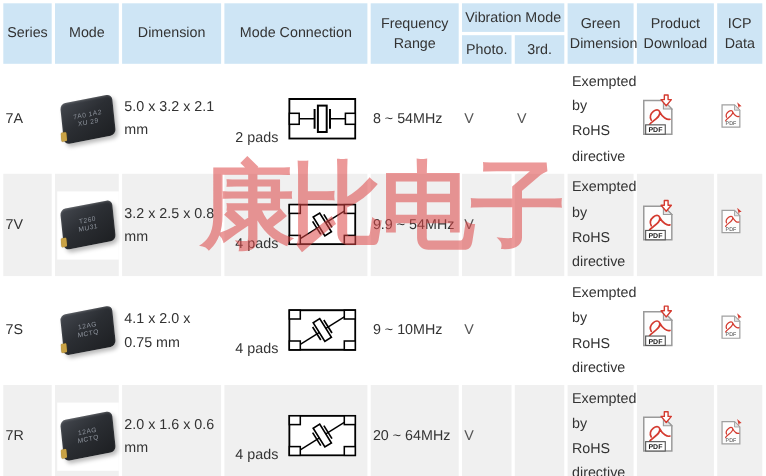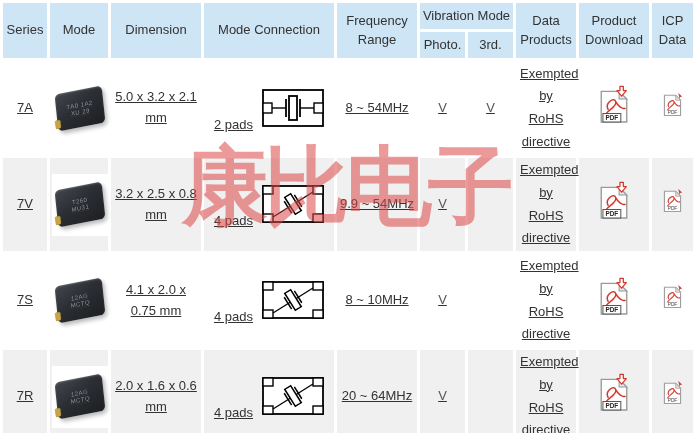--- a/index.html
+++ b/index.html
@@ -10,22 +10,22 @@
   table.products {
     border-collapse:separate; border-spacing:3px;
     width:696px; table-layout:fixed; background:#fff;
   }
   th {
     background:#cee5f5; font-weight:normal; font-size:13px; color:#333;
     text-align:center; vertical-align:middle; padding:1px 2px; line-height:1.45;
   }
   th.nowrap { white-space:nowrap;margin-left:44px; }
   td {
-    background:#fff; font-size:13px; text-align:center; vertical-align:middle;
-    padding:1px 2px; line-height:1.6;text-decoration:underline;
+    background:#fff; font-size:13px; text-align:left; vertical-align:middle;
+    padding:1px 2px; line-height:1.6;
   }
   tr.alt td { background:#f0f0f0; }
   tr.hdr1 { height:26px; } tr.hdr2 { height:26px; }
   tr.r0 { height:94px; } tr.r1 { height:92px; } tr.r2 { height:92px; } tr.r3 { height:82px; }
 
   .photo-box { width:56px; height:62px; background:#fff; margin:0 auto;
     display:flex; align-items:center; justify-content:center; }
   .chip {
     width:48px; height:37px; position:relative;
     background:linear-gradient(150deg,#43474e 0%,#2b2e33 45%,#1d1f22 100%);
@@ -69,21 +69,21 @@
     <col style="width:41px">
   </colgroup>
   <thead>
     <tr class="hdr1">
       <th rowspan="2">Series</th>
       <th rowspan="2">Mode</th>
       <th rowspan="2">Dimension</th>
       <th rowspan="2">Mode Connection</th>
       <th rowspan="2">Frequency Range</th>
       <th colspan="2" class="nowrap">Vibration Mode</th>
-      <th rowspan="2">Data Products</th>
+      <th rowspan="2">Green Dimension</th>
       <th rowspan="2">Product Download</th>
       <th rowspan="2">ICP Data</th>
     </tr>
     <tr class="hdr2">
       <th>Photo.</th>
       <th>3rd.</th>
     </tr>
   </thead>
   <tbody>
 
@@ -229,21 +229,21 @@
             <rect x="51" y="29" width="10" height="8" fill="#fff" stroke="#000" stroke-width="1.4"></rect>
             <line x1="11" y1="32" x2="51" y2="7" stroke="#000" stroke-width="1.3"></line>
             <g transform="rotate(-32 31 19)">
               <line x1="25" y1="12" x2="25" y2="26" stroke="#000" stroke-width="1.5"></line>
               <rect x="27.5" y="9" width="7" height="20" fill="#fff" stroke="#000" stroke-width="1.5"></rect>
               <line x1="37" y1="12" x2="37" y2="26" stroke="#000" stroke-width="1.5"></line>
             </g>
           </svg>
         </div>
       </td>
-      <td>8 ~ 10MHz</td>
+      <td>9 ~ 10MHz</td>
       <td><span class="vmark">V</span></td>
       <td><span class="vmark"></span></td>
       <td>
           <span class="green-text">Exempted by RoHS directive</span>
         </td>
       <td>
         <span class="icon-btn">
           <svg width="34" height="40" viewBox="0 0 40 46">
             <path d="M5 7 H26 L35 16 V43 H5 Z" fill="#fdfdfd" stroke="#9a9a9a" stroke-width="1.6"></path>
             <path d="M26 7 L26 16 L35 16 Z" fill="#e4e4e4" stroke="#9a9a9a" stroke-width="1.2"></path>

